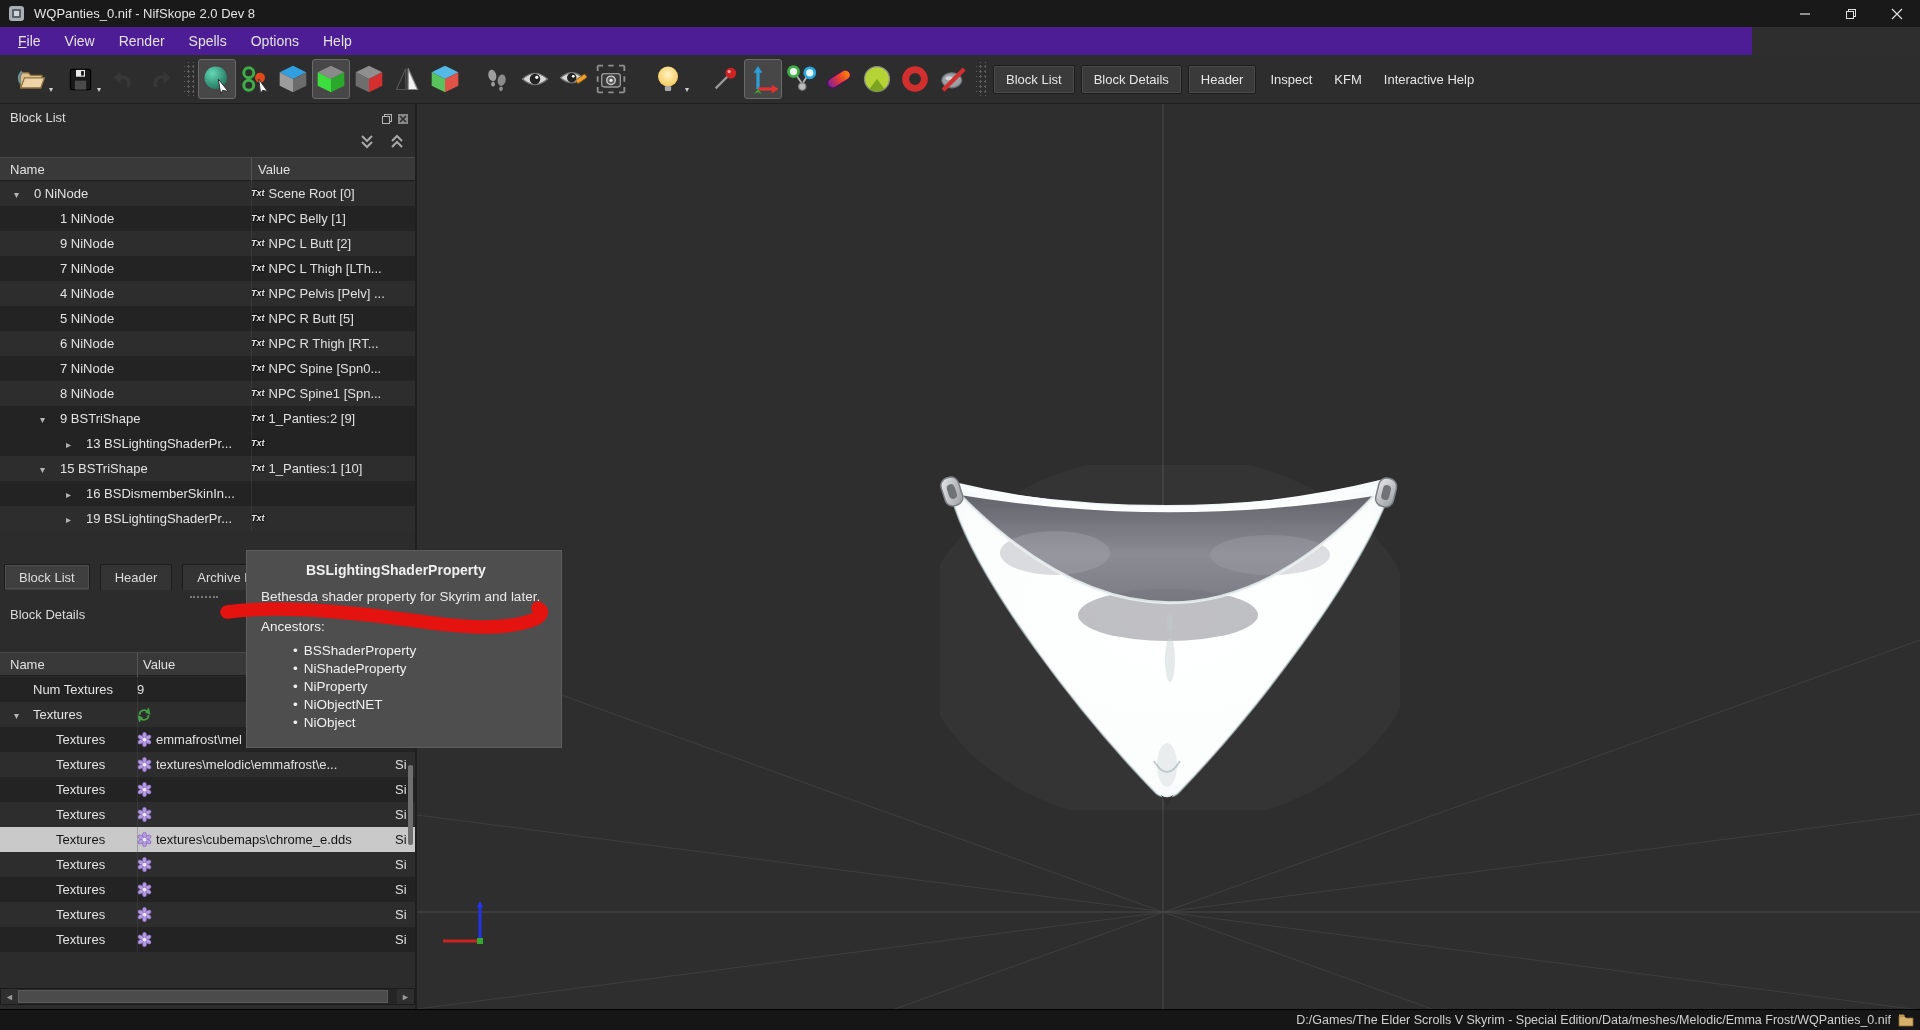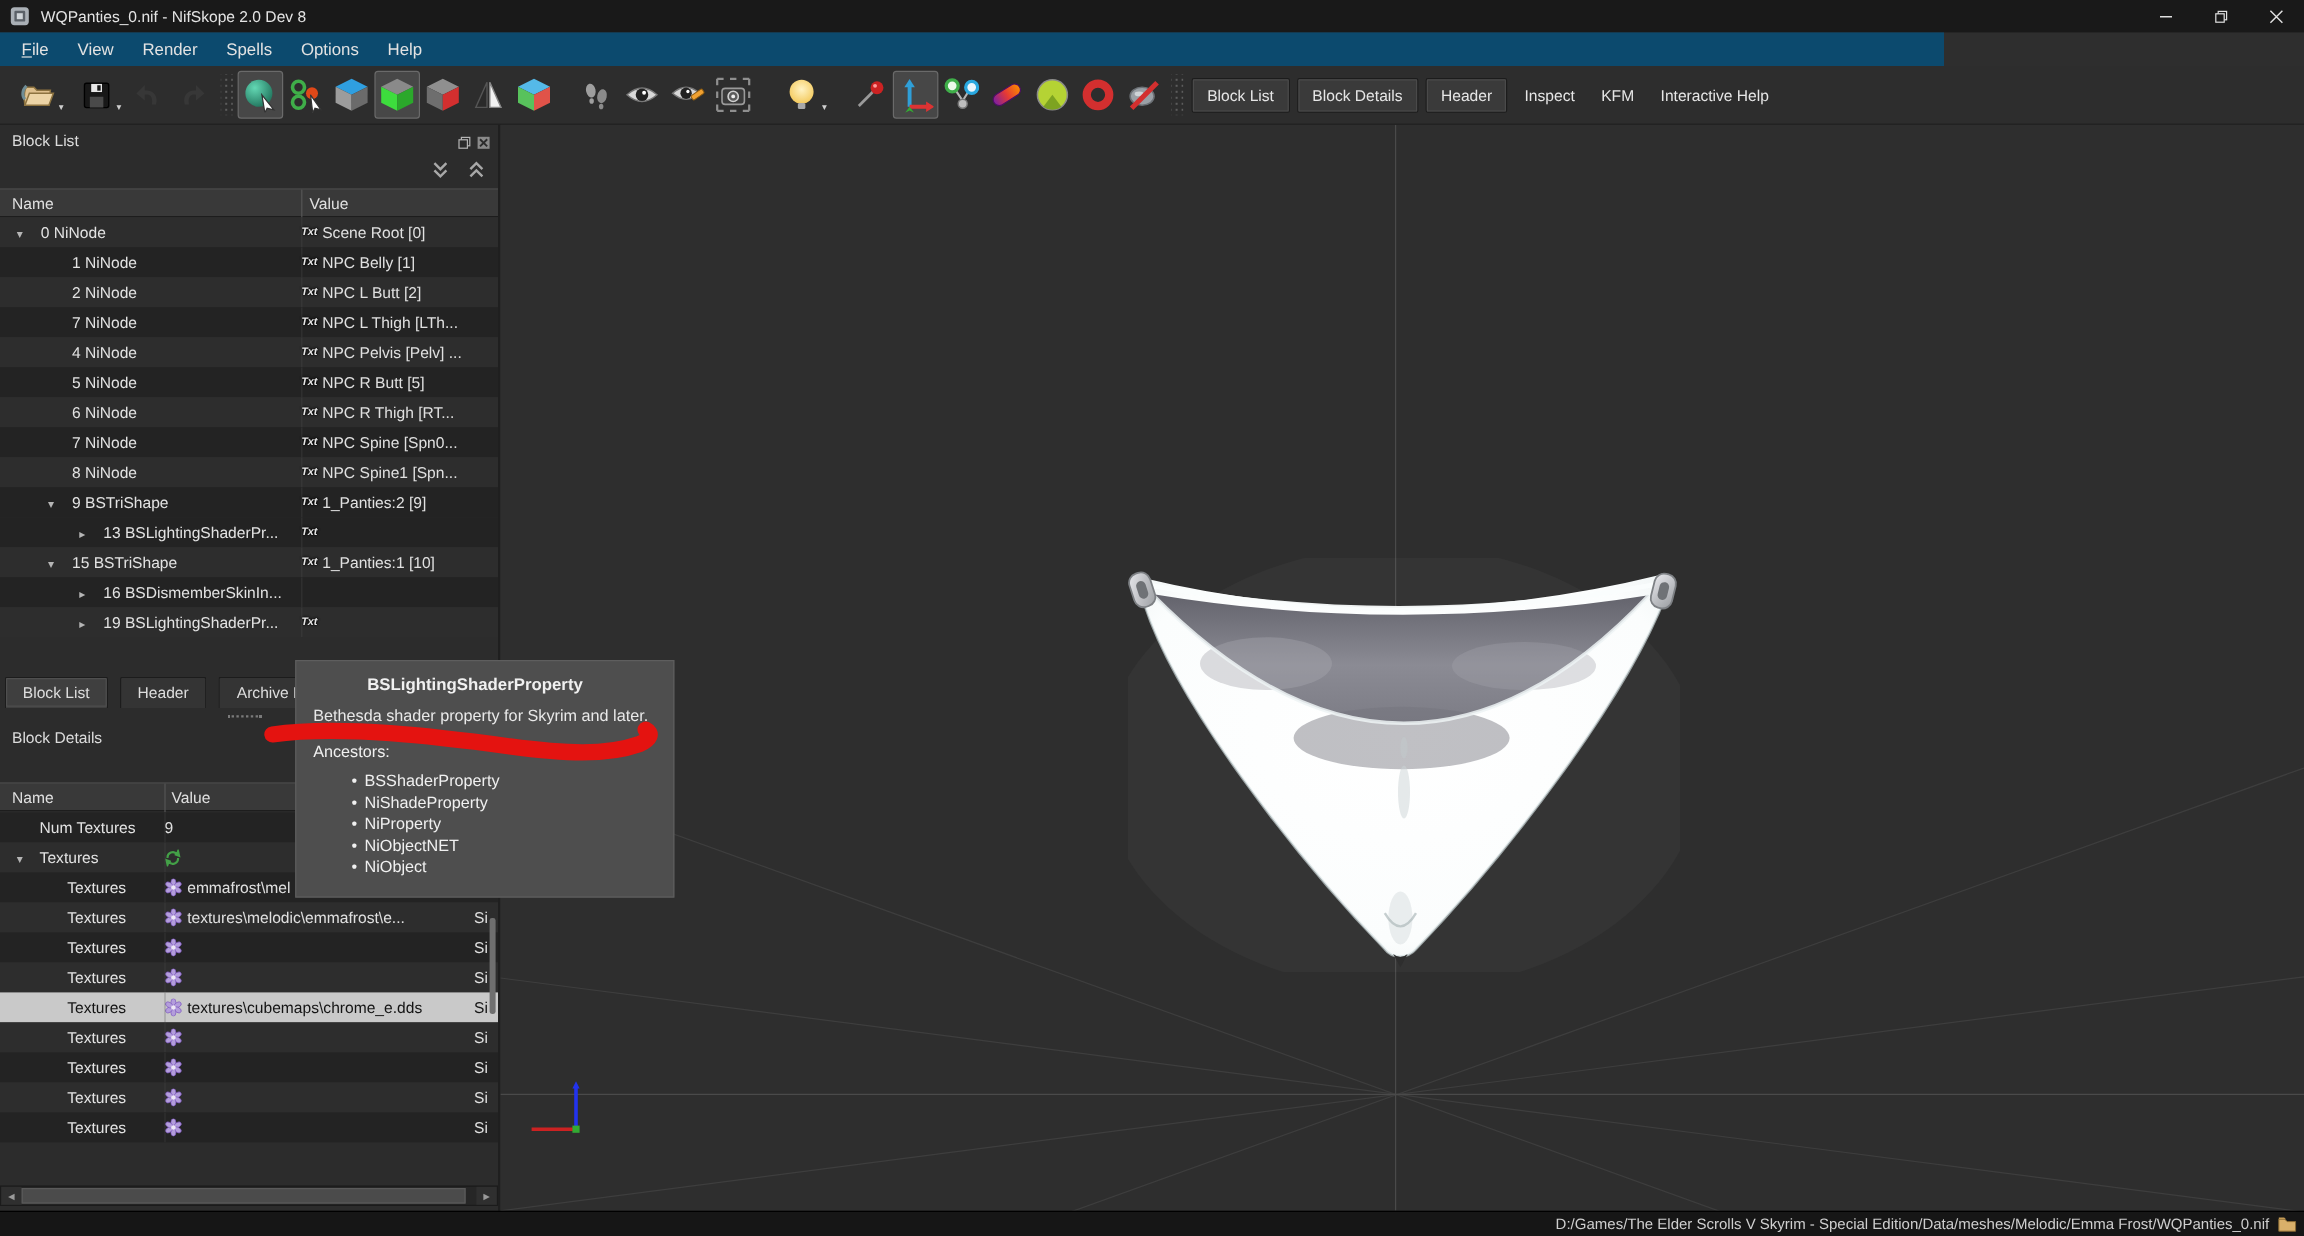--- a/index.html
+++ b/index.html
@@ -6,21 +6,21 @@
   html,body { width:1920px; height:1030px; overflow:hidden; background:#2e2e2e;
     font-family:"Liberation Sans", sans-serif; -webkit-font-smoothing:antialiased; }
 
   
   .titlebar { position:absolute; left:0; top:0; width:1920px; height:27px; background:#191919;
     display:flex; align-items:center; color:#e4e4e4; font-size:13px; }
   .app-icon { width:17px; height:17px; margin:0 9px 0 8px; }
   .win-btns { margin-left:auto; display:flex; height:100%; }
   .win-btn { width:46px; height:27px; display:flex; align-items:center; justify-content:center; }
 
-  .menubar { position:absolute; left:0; top:27px; width:1620px; height:28px; background:#0c4a6e;
+  .menubar { position:absolute; left:0; top:27px; width:1752px; height:28px; background:#4c1d95;
     display:flex; align-items:center; padding-left:6px; color:#e2e2e2; font-size:14px; }
   .menu-item { padding:4px 12px; cursor:default; display:inline-block; }
   .menu-item.first::first-letter { text-decoration:underline; }
 
   .toolbar { position:absolute; left:0; top:55px; width:1920px; height:49px; background:#2d2d2d;
     border-bottom:1px solid #1e1e1e; display:flex; align-items:center; padding-left:8px; }
   .tb-btn { width:38px; height:40px; display:flex; align-items:center; justify-content:center;
     border:1px solid transparent; border-radius:3px; position:relative; flex:0 0 auto; }
   .tb-btn.wide { width:48px; }
   .tb-btn.pressed { background:#474747; border-color:#6a6a6a; }
@@ -355,21 +355,21 @@
   </div>
   <div class="rows bl" style="top:77px">
       <div class="trow even"><span class="ind" style="width: 14px;"></span><span class="exp">▾</span><span class="nm">0 NiNode</span><span class="val">
           <span class="txticon">Txt</span>
           <span>Scene Root [0]</span>
         </span><span class="vdiv" style="left: 251px;"></span></div>
       <div class="trow odd"><span class="ind" style="width: 40px;"></span><span class="exp"></span><span class="nm">1 NiNode</span><span class="val">
           <span class="txticon">Txt</span>
           <span>NPC Belly [1]</span>
         </span><span class="vdiv" style="left: 251px;"></span></div>
-      <div class="trow even"><span class="ind" style="width: 40px;"></span><span class="exp"></span><span class="nm">2 NiNode</span><span class="val">
+      <div class="trow even"><span class="ind" style="width: 40px;"></span><span class="exp"></span><span class="nm">9 NiNode</span><span class="val">
           <span class="txticon">Txt</span>
           <span>NPC L Butt [2]</span>
         </span><span class="vdiv" style="left: 251px;"></span></div>
       <div class="trow odd"><span class="ind" style="width: 40px;"></span><span class="exp"></span><span class="nm">7 NiNode</span><span class="val">
           <span class="txticon">Txt</span>
           <span>NPC L Thigh [LTh...</span>
         </span><span class="vdiv" style="left: 251px;"></span></div>
       <div class="trow even"><span class="ind" style="width: 40px;"></span><span class="exp"></span><span class="nm">4 NiNode</span><span class="val">
           <span class="txticon">Txt</span>
           <span>NPC Pelvis [Pelv] ...</span>

